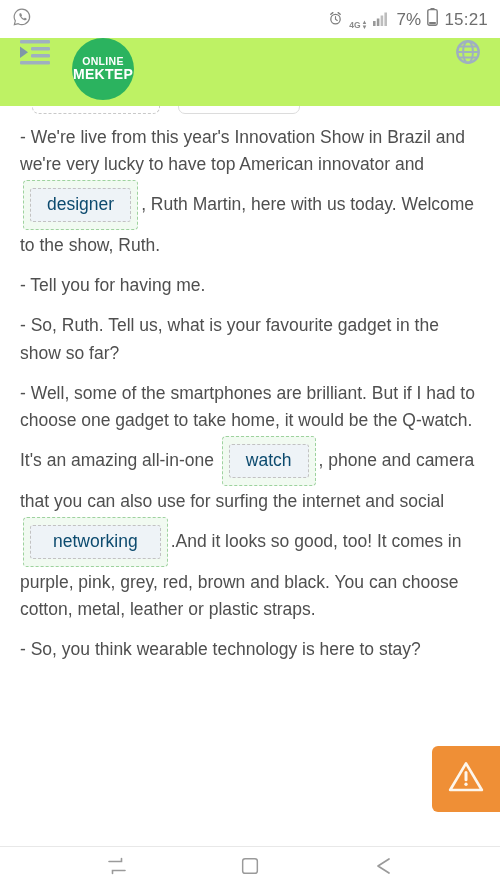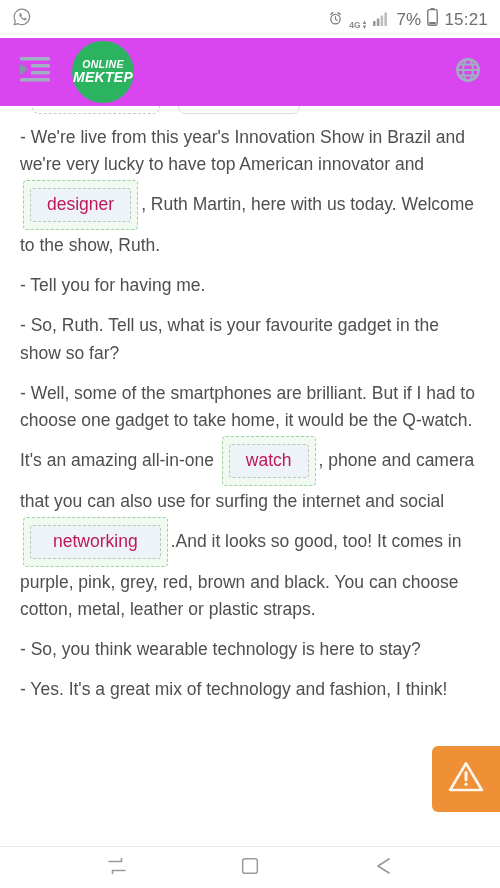--- a/index.html
+++ b/index.html
@@ -58,27 +58,25 @@
   .net-4g .arrows {
     display: flex;
     flex-direction: column;
     font-size: 6px;
     line-height: 5px;
   }
 
   
   .app-header {
     height: 68px;
-    background: #d946ef;
-    display: flex;
-    align-items: center;
+    background: #bef264;
+    display: flex;
     padding: 0 18px;
     position: relative;
     z-index: 5;
-    font-style: italic;
   }
   .menu-icon { cursor: pointer; }
   .logo-circle {
     width: 62px;
     height: 62px;
     border-radius: 50%;
     background: #2bb35f;
     margin-left: 20px;
     display: flex;
     flex-direction: column;
@@ -148,21 +146,21 @@
     padding: 7px 6px;
     margin: 2px 3px;
   }
   .dropzone .slot {
     display: inline-block;
     border: 1.5px dashed #c2c2c2;
     background: #eef3f7;
     border-radius: 3px;
     padding: 5px 16px;
     font-size: 17.5px;
-    color: #be185d;
+    color: #0c4a6e;
     line-height: 1.25;
     white-space: nowrap;
   }
   .dropzone.wide .slot { padding: 5px 22px; }
 
   
   .warn-fab {
     position: absolute;
     right: 0;
     top: 746px;
@@ -294,23 +292,20 @@
     </p>
 
     <p class="para">
       <span>- Well, some of the smartphones are brilliant. But if I had to choose one gadget to take home, it would be the Q-watch. It's an amazing all-in-one </span><span class="dropzone"><span class="slot">watch</span></span><span>, phone and camera that you can also use for surfing the internet and social </span><span class="dropzone wide"><span class="slot">networking</span></span><span>.And it looks so good, too! It comes in purple, pink, grey, red, brown and black. You can choose cotton, metal, leather or plastic straps.</span>
     </p>
 
     <p class="para">
       <span>- So, you think wearable technology is here to stay?</span>
     </p>
 
-    <p class="para">
-      <span>- Yes. It's a great mix of technology and fashion, I think!</span>
-    </p>
 
   </div>
 </div>
 
 <div class="warn-fab">
   <span>
     <svg width="38" height="38" viewBox="0 0 24 24">
       <path d="M12 3.4 22 20.2H2Z" fill="none" stroke="#fdf6ec" stroke-width="1.7" stroke-linejoin="round"></path>
       <path d="M12 9.2v4.6" stroke="#fdf6ec" stroke-width="1.9" stroke-linecap="round"></path>
       <circle cx="12" cy="16.6" r="1.05" fill="#fdf6ec"></circle>

